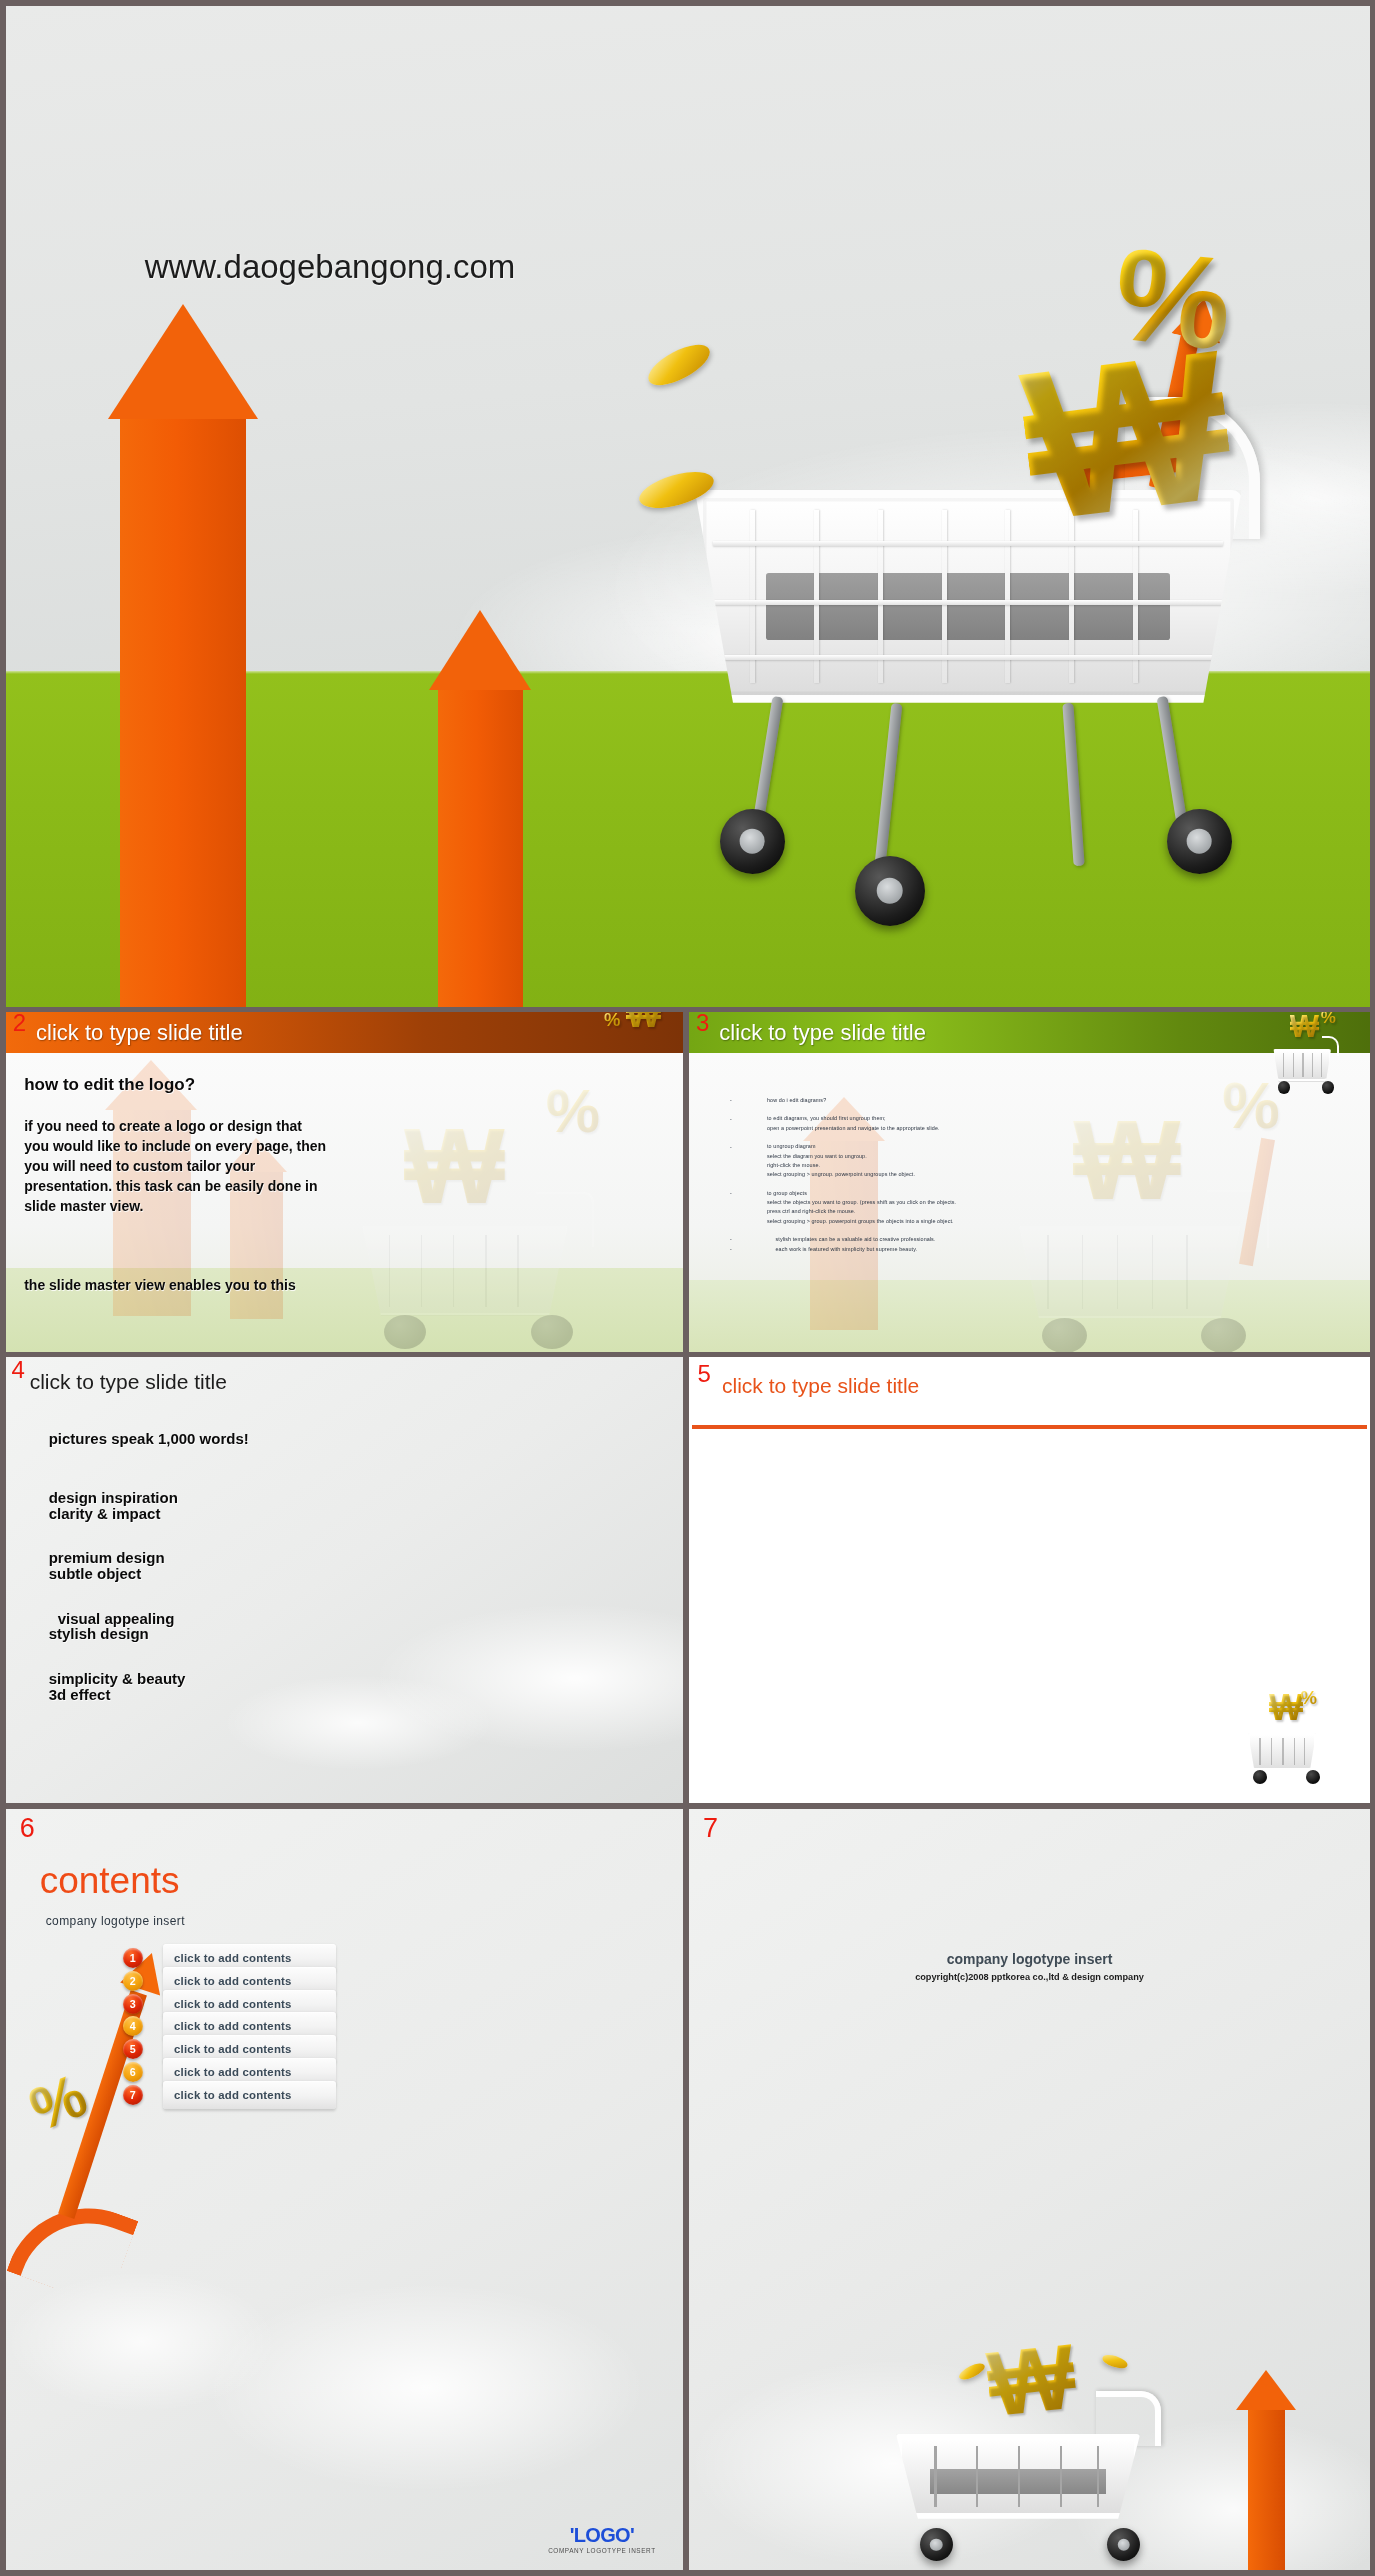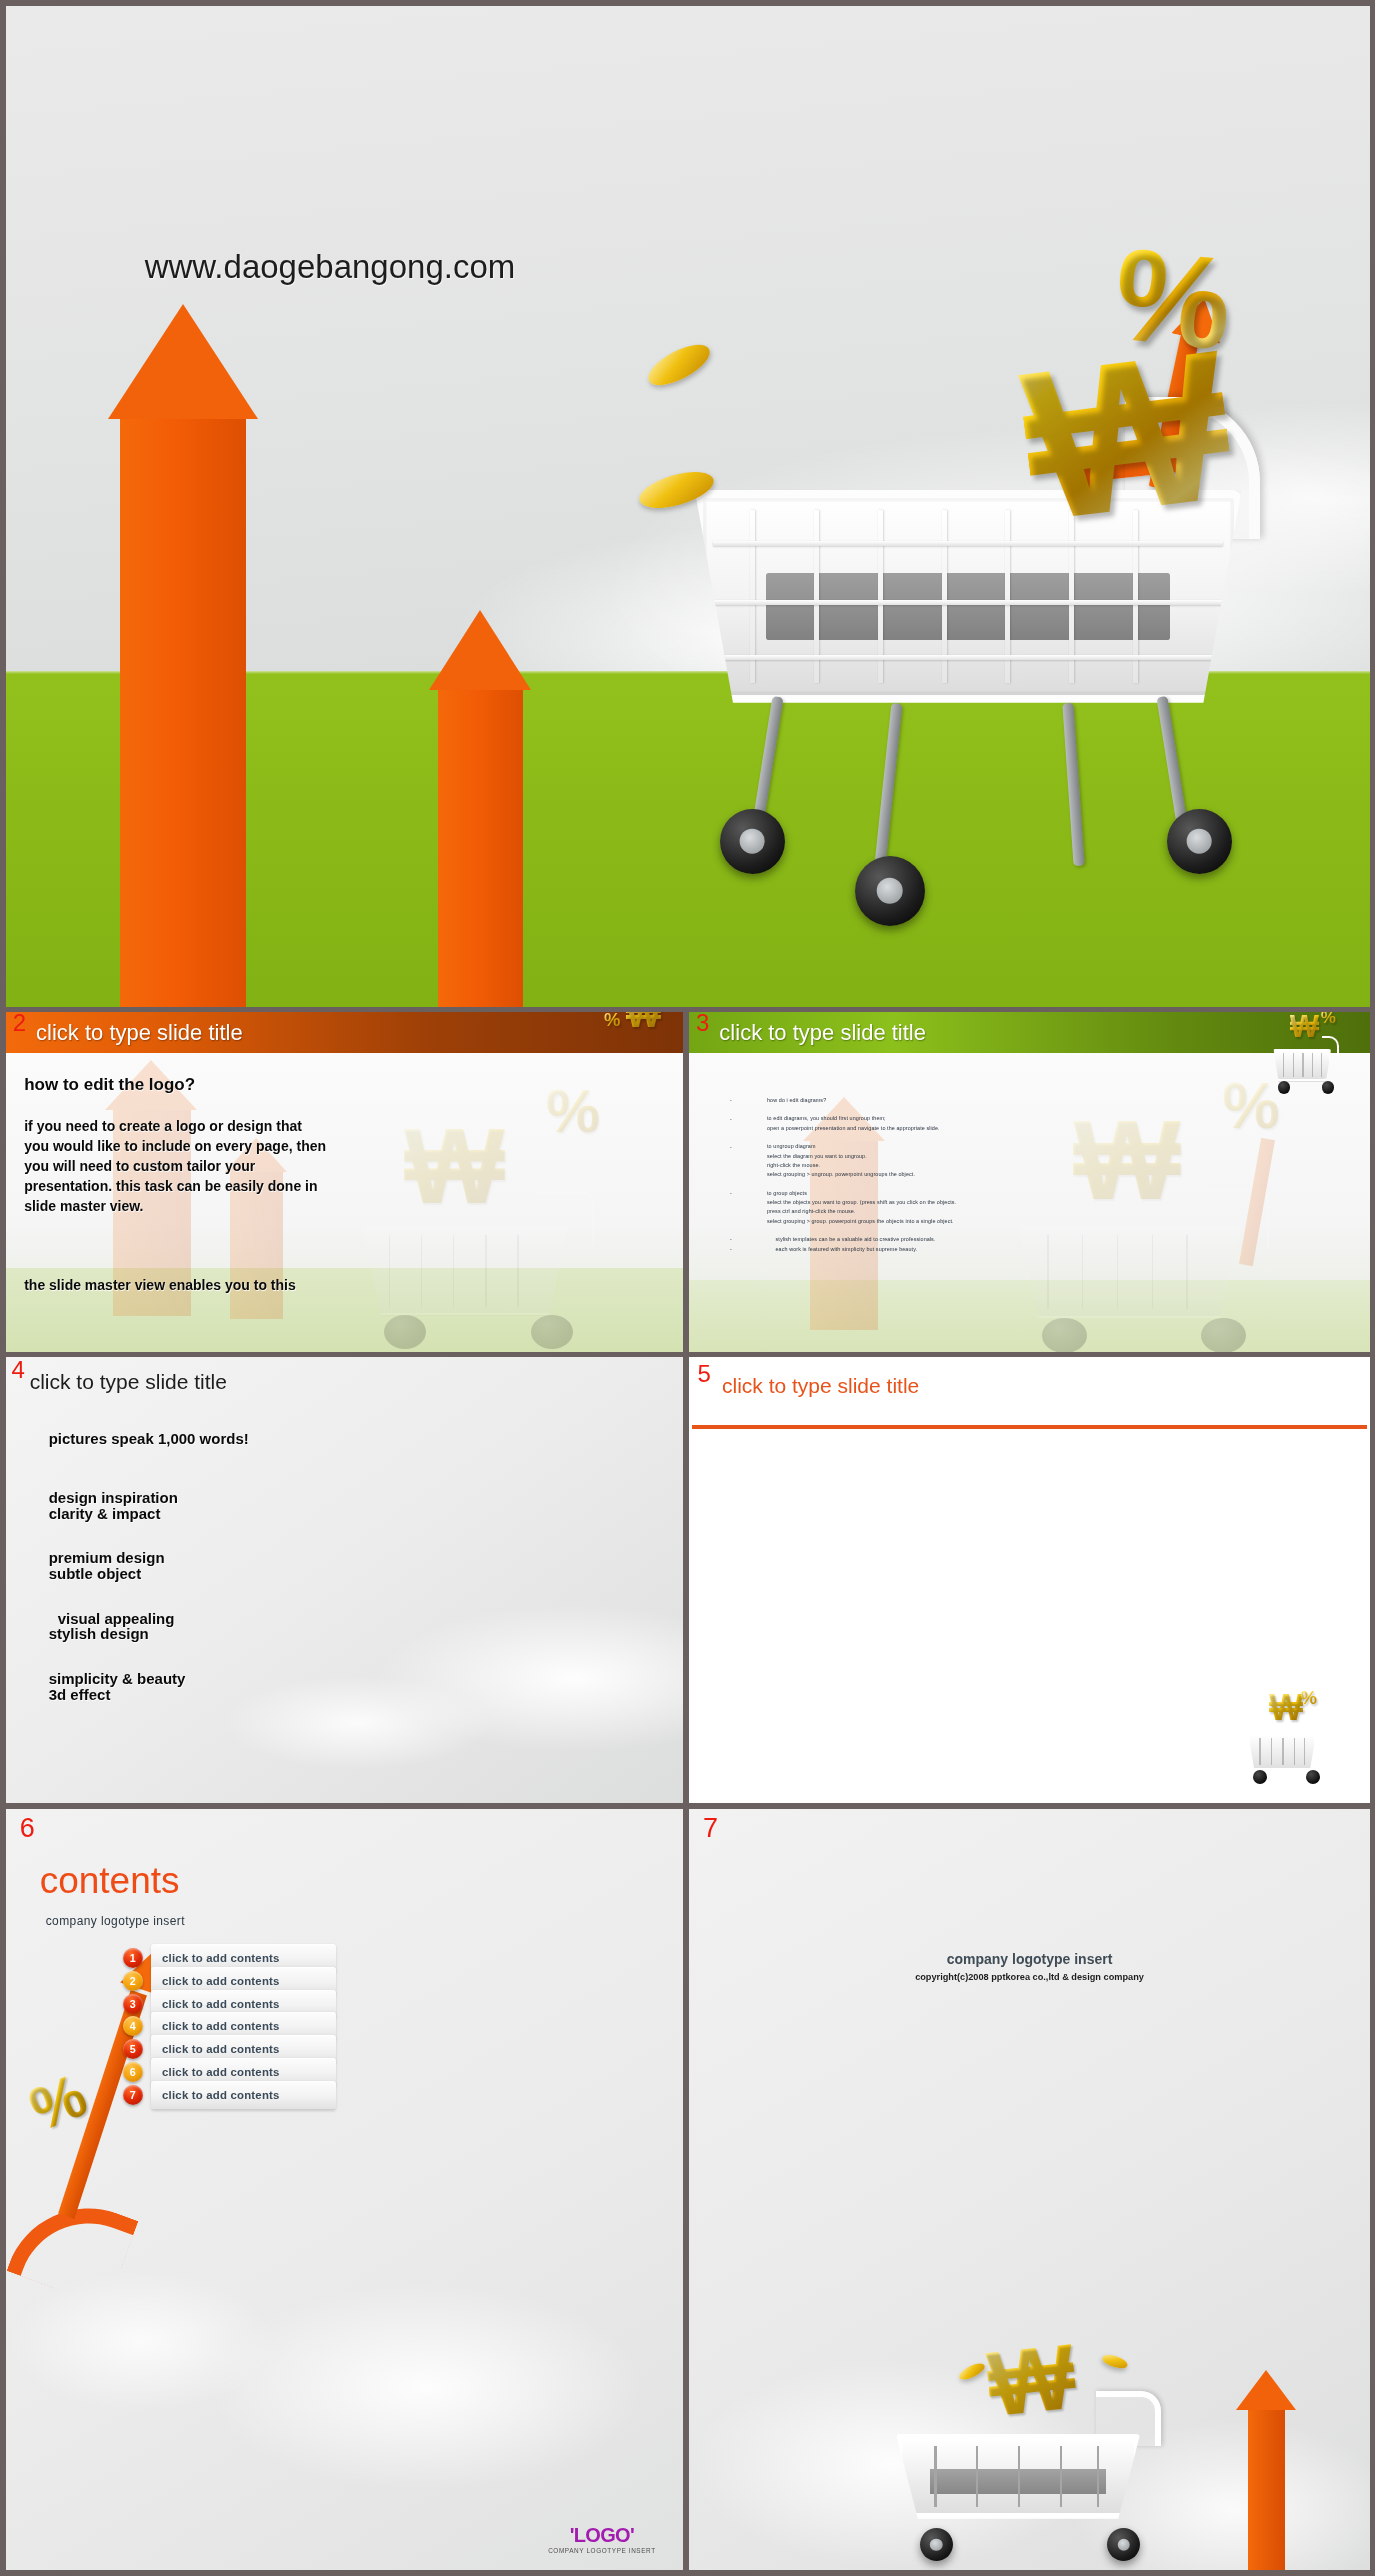--- a/index.html
+++ b/index.html
@@ -224,32 +224,32 @@
   .toc-row { display: flex; align-items: center; height: 20px; margin-bottom: 2.8px; }
   .toc-badge {
     width: 20px; height: 20px; border-radius: 50%; flex: none;
     display: flex; align-items: center; justify-content: center;
     color: #fff; font-size: 10.7px; font-weight: bold;
     box-shadow: 0 1.4px 2.8px rgba(0,0,0,.3), inset 0 1.4px 2.1px rgba(255,255,255,.45);
   }
   .toc-badge.red    { background: radial-gradient(circle at 38% 26%, #ff6a28 0%, #e02706 52%, #a81803 100%); }
   .toc-badge.orange { background: radial-gradient(circle at 38% 26%, #ffc146 0%, #f3a20c 52%, #d07c00 100%); }
   .toc-pill {
-    flex: 1; margin-left: 8px; height: 28px; border-radius: 3.6px;
+    flex: 1; margin-left: 20px; height: 28px; border-radius: 3.6px;
     background: linear-gradient(180deg,#fdfdfd 0%, #f3f3f3 52%, #e2e2e2 100%);
     box-shadow: 0 1.4px 2.8px rgba(0,0,0,.15), inset 0 0.7px 0 rgba(255,255,255,.9);
     display: flex; align-items: center;
   }
   .toc-label {
     margin-left: 11.4px; font-size: 11.4px; font-weight: bold; color: #3a4a58;
     letter-spacing: 0.2px;
   }
 
   .logo-block { position: absolute; right: 27px; bottom: 15.6px; text-align: center; }
-  .logo-main { font-size: 20px; font-weight: bold; color: #a21caf; letter-spacing: -0.7px; }
+  .logo-main { font-size: 20px; font-weight: bold; color: #1d4ed8; letter-spacing: -0.7px; }
   .logo-sub  { font-size: 6.4px; color: #4d4d4d; letter-spacing: 0.6px; }
 
   
   #s7 .s7-bg {
     position: absolute; inset: 0;
     background:
       radial-gradient(ellipse 48% 22% at 30% 86%, rgba(255,255,255,.92) 0%, rgba(255,255,255,0) 62%),
       radial-gradient(ellipse 36% 18% at 80% 92%, rgba(255,255,255,.85) 0%, rgba(255,255,255,0) 66%),
       linear-gradient(150deg,#f1f2f1 0%, #e9eae9 50%, #dddfde 100%);
   }

